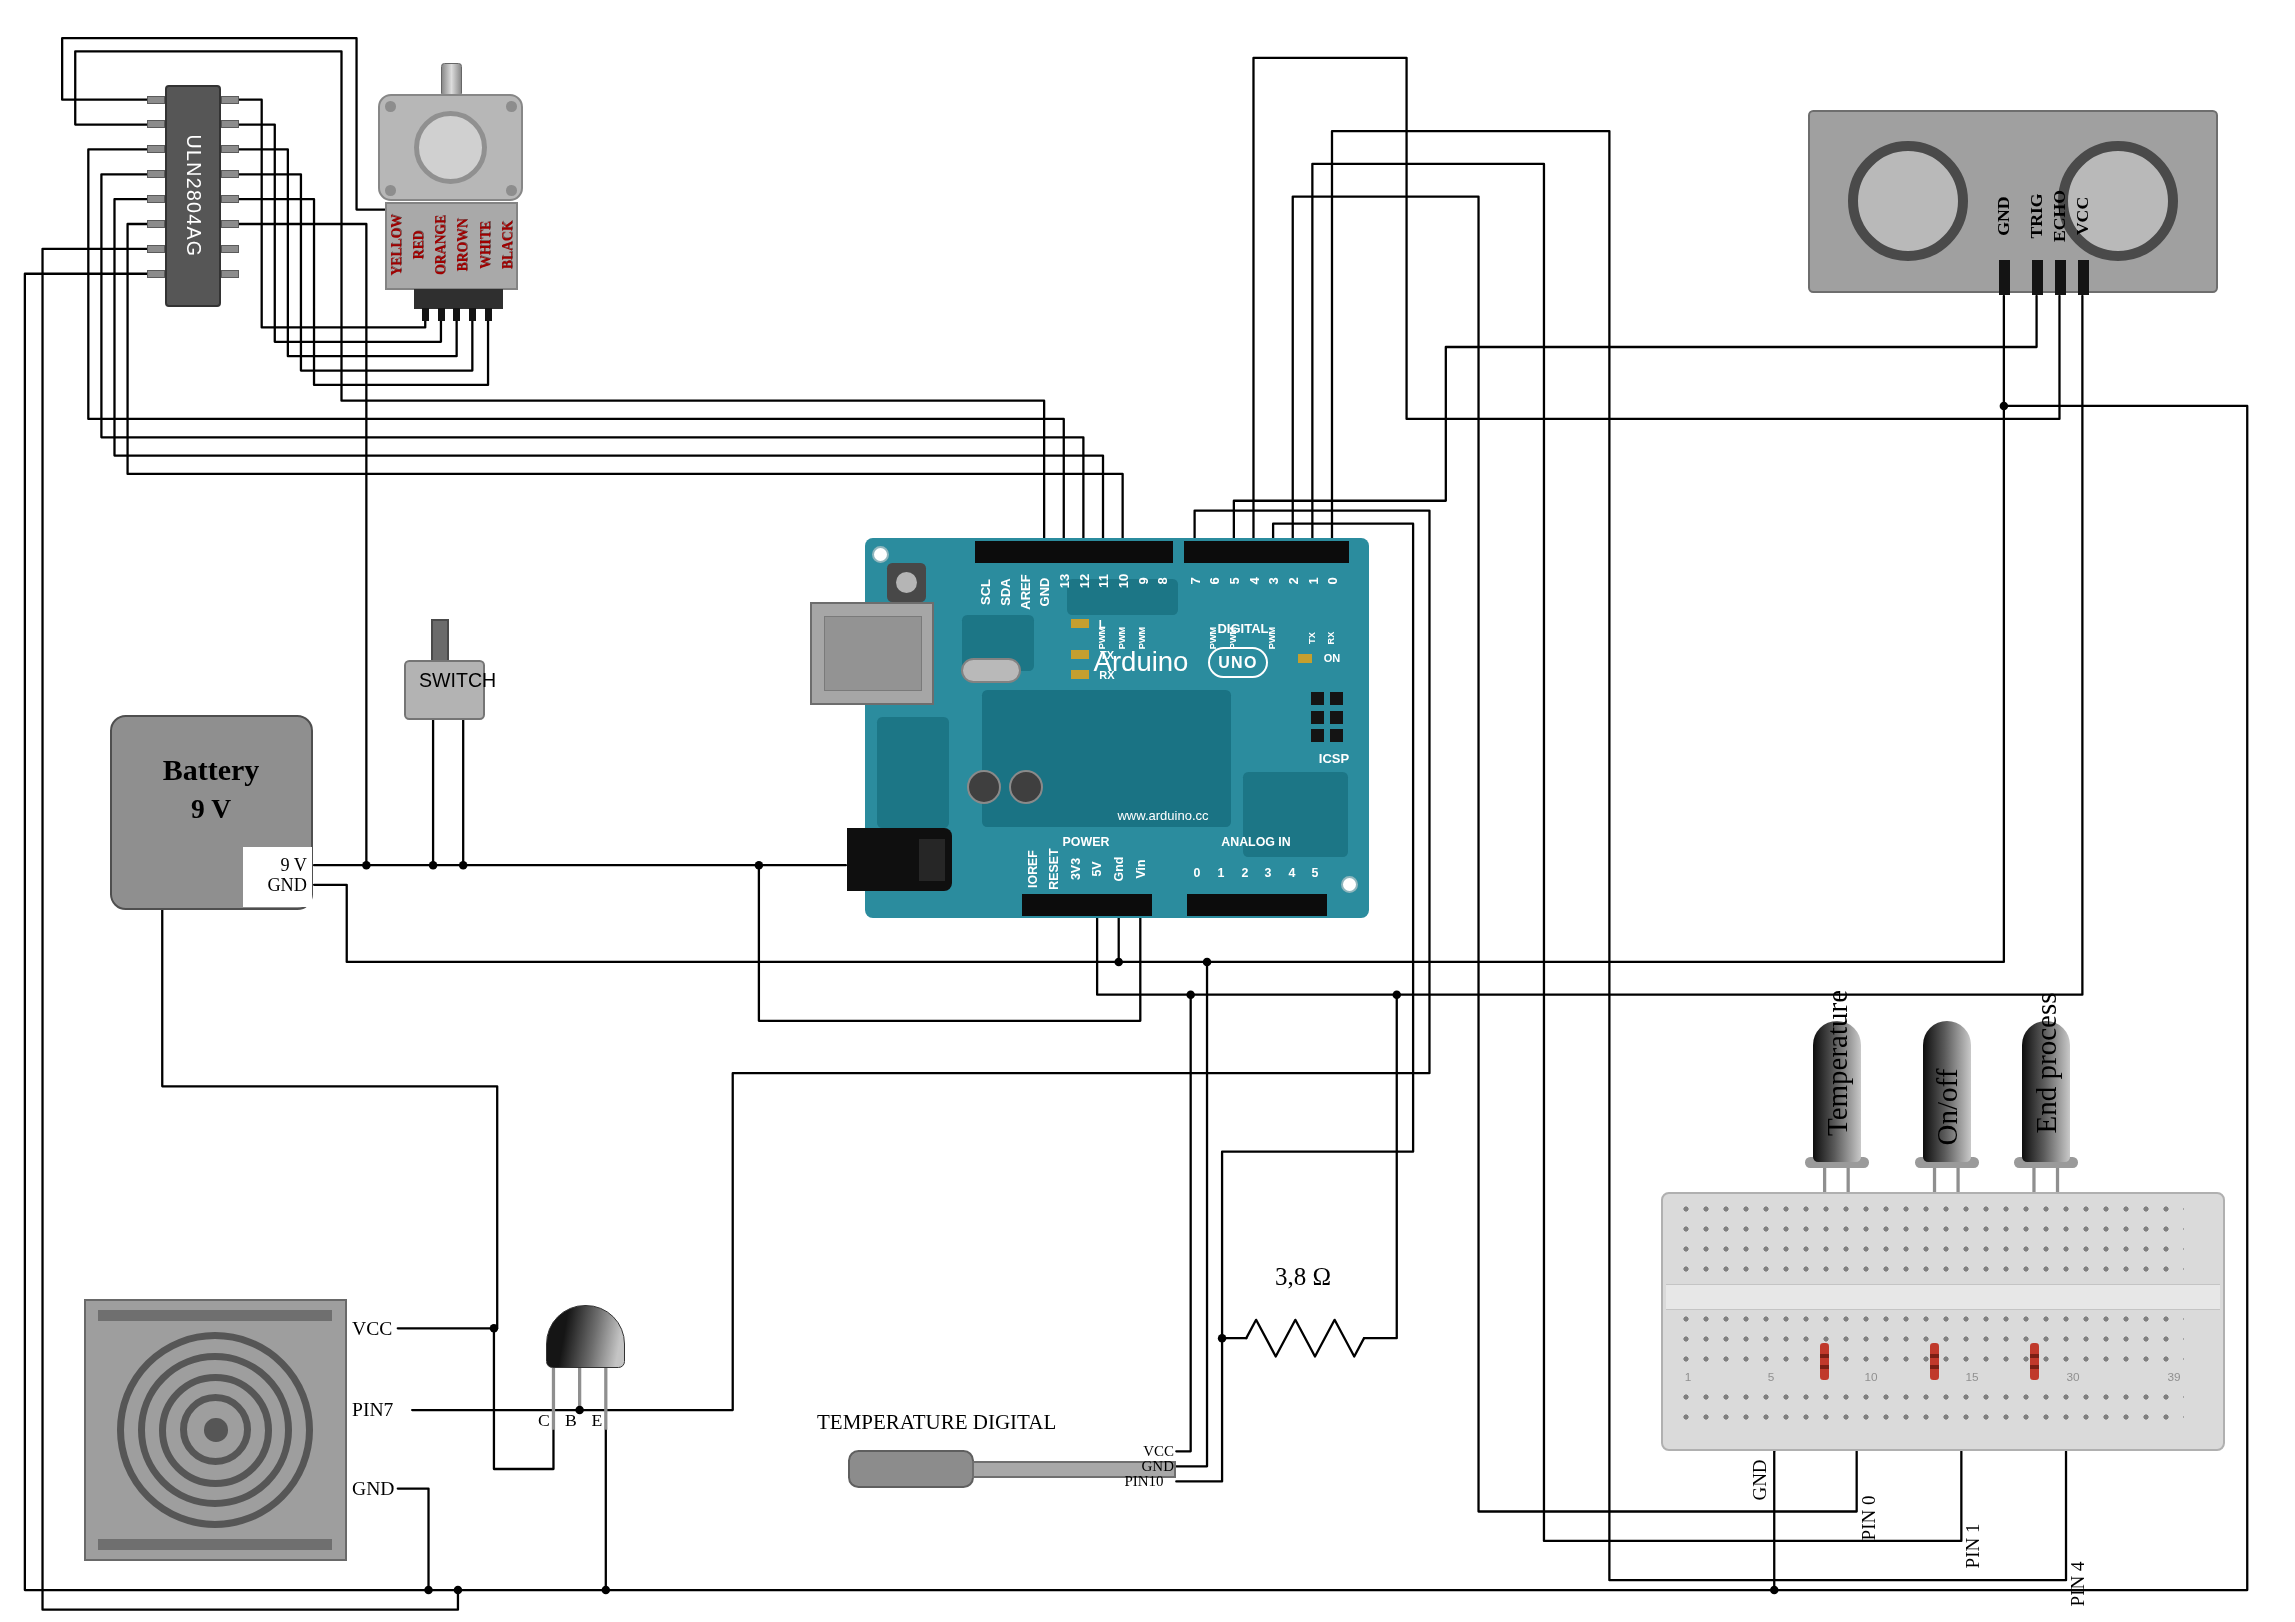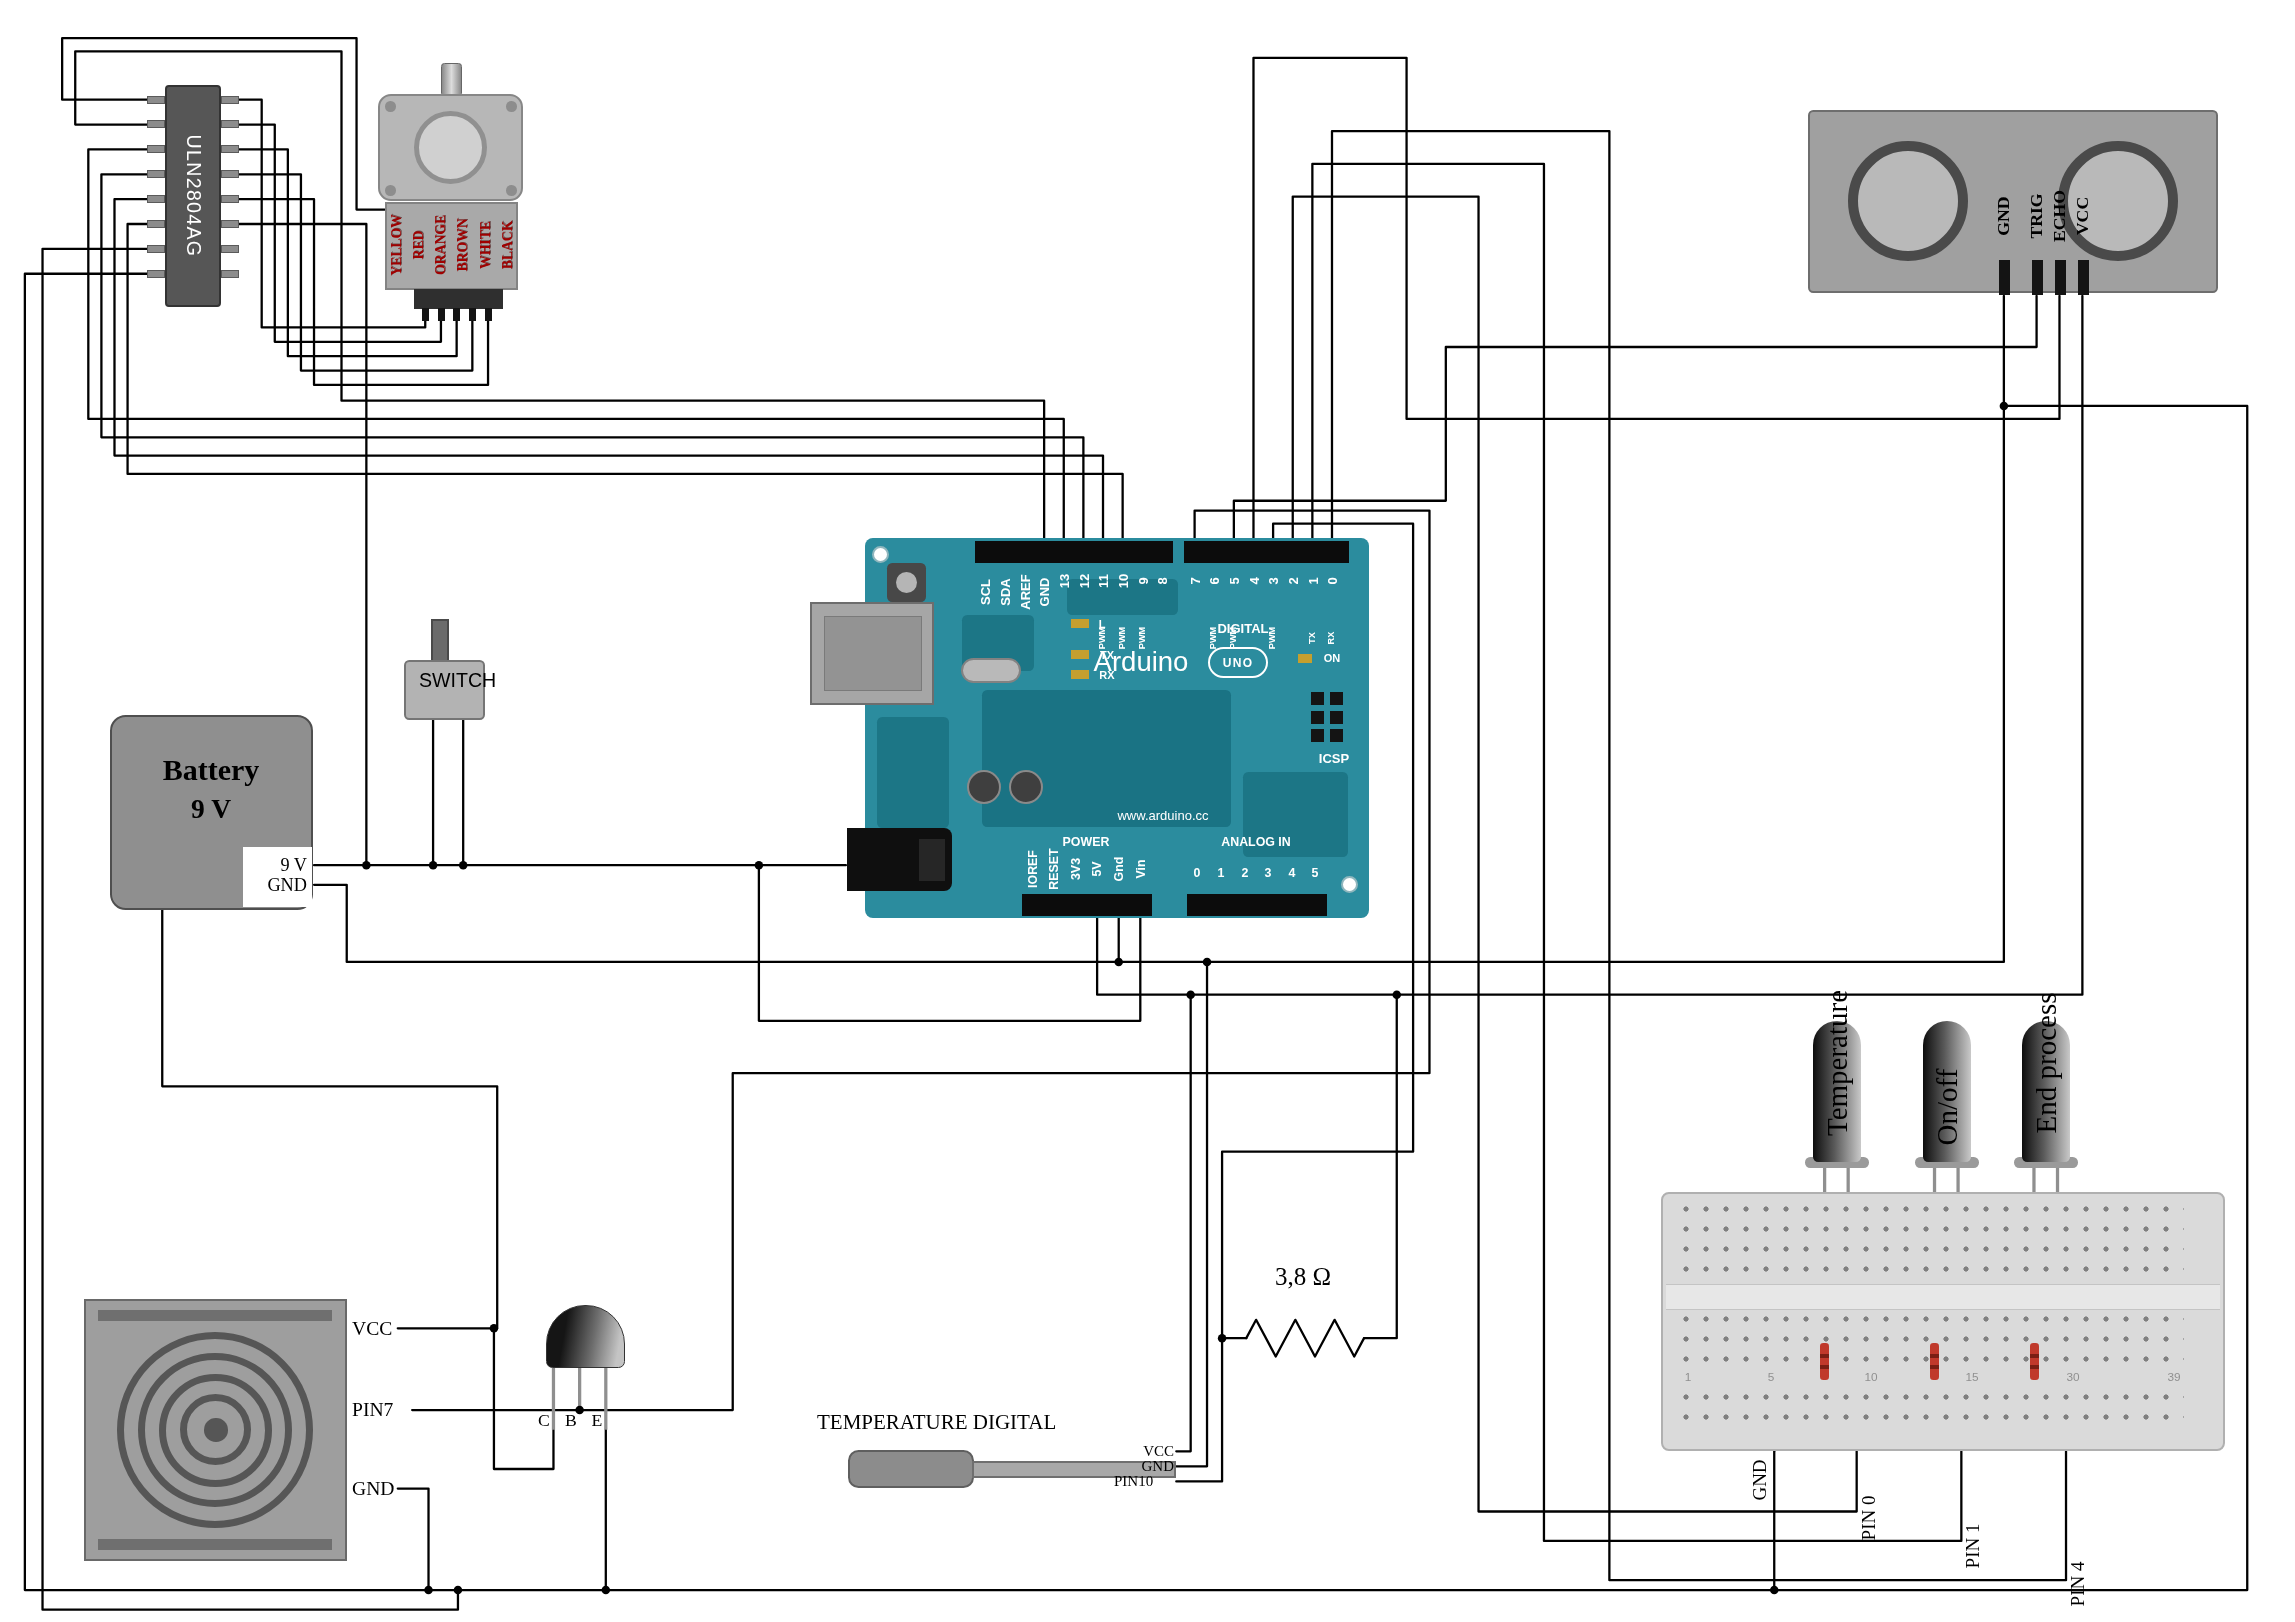--- a/index.html
+++ b/index.html
@@ -202,21 +202,21 @@
   <div class="h c2 ard" style="left:1102px;top:624px;font-size:11px">L</div>
   <div class="a c2" style="left:1071px;top:650px;width:18.3px;height:9.2px;background:#c59f2e"></div>
   <div class="h c2 ard" style="left:1107px;top:655px;font-size:11px">TX</div>
   <div class="a c2" style="left:1071px;top:670px;width:18.3px;height:9.2px;background:#c59f2e"></div>
   <div class="h c2 ard" style="left:1107px;top:675px;font-size:11px">RX</div>
   <div class="a c2" style="left:961px;top:658px;width:60px;height:25px;background:#b9b9b9;border:2px solid #828282;border-radius:12.4px"></div>
   <div class="a c2" style="left:967px;top:770px;width:34px;height:34px;border-radius:50%;background:#3f3f3f;border:2.6px solid #8a8a8a"></div>
   <div class="a c2" style="left:1009px;top:770px;width:34px;height:34px;border-radius:50%;background:#3f3f3f;border:2.6px solid #8a8a8a"></div>
   <div class="h c2 ard" style="left:1141px;top:662px;font-size:27.5px;font-weight:normal">Arduino</div>
   <div class="a c2" style="left:1208px;top:647px;width:60px;height:31px;border:2px solid #fff;border-radius:17px;display:flex;align-items:center;justify-content:center">
-    <span class="ard" style="font-size:12px;letter-spacing:1.3px">UNO</span>
+    <span class="ard" style="font-size:16px;letter-spacing:1.3px">UNO</span>
   </div>
   <div class="a c2" style="left:1298px;top:654px;width:14.4px;height:8.5px;background:#c59f2e"></div>
   <div class="h c2 ard" style="left:1332px;top:658px;font-size:11px">ON</div>
   <div class="bpin c2" style="left:1311px;top:692px;width:13px;height:13px"></div>
   <div class="bpin c2" style="left:1330px;top:692px;width:13px;height:13px"></div>
   <div class="bpin c2" style="left:1311px;top:711px;width:13px;height:13px"></div>
   <div class="bpin c2" style="left:1330px;top:711px;width:13px;height:13px"></div>
   <div class="bpin c2" style="left:1311px;top:729px;width:13px;height:13px"></div>
   <div class="bpin c2" style="left:1330px;top:729px;width:13px;height:13px"></div>
   <div class="h c2 ard" style="left:1334px;top:758px;font-size:13px">ICSP</div>
@@ -263,21 +263,21 @@
   <div class="a c2" style="left:546px;top:1305px;width:79px;height:63px;border-radius:39px 39px 6.5px 6.5px;background:linear-gradient(100deg,#151515 25%,#6e6e6e 60%,#c4c4c4 90%);border:1.3px solid #333"></div>
   <div class="h c2" style="left:544px;top:1421px;font-size:17.7px">C</div>
   <div class="h c2" style="left:571px;top:1421px;font-size:17.7px">B</div>
   <div class="h c2" style="left:597px;top:1421px;font-size:17.7px">E</div>
 
   <div class="a c2" style="left:817px;top:1412px;font-size:21px;line-height:1;white-space:nowrap">TEMPERATURE DIGITAL</div>
   <div class="a c2" style="left:848px;top:1450px;width:126px;height:38px;background:#8c8c8c;border:2px solid #5f5f5f;border-radius:10.5px"></div>
   <div class="a c2" style="left:972px;top:1461px;width:204px;height:17px;background:#a8a8a8;border:2px solid #6f6f6f"></div>
   <div class="a c2" style="left:1114px;top:1444px;width:60px;text-align:right;font-size:15px;line-height:1">VCC</div>
   <div class="a c2" style="left:1114px;top:1459px;width:60px;text-align:right;font-size:15px;line-height:1">GND</div>
-  <div class="a c2" style="left:1114px;top:1474px;width:60px;text-align:left;font-size:15px;line-height:1">PIN10</div>
+  <div class="a c2" style="left:1114px;top:1474px;width:60px;text-align:center;font-size:15px;line-height:1">PIN10</div>
 
   <div class="h c2" style="left:1303px;top:1276px;font-size:25px">3,8 Ω</div>
 
   <div class="a c2" style="left:1661px;top:1192px;width:564px;height:259px;background:#dadada;border:2px solid #b0b0b0;border-radius:7.9px"></div>
   <div class="dots c2" style="left:1676px;top:1199px;width:508px;height:41px"></div>
   <div class="dots c2" style="left:1676px;top:1239px;width:508px;height:41px"></div>
   <div class="a c2" style="left:1666px;top:1284px;width:554px;height:26px;background:#e7e7e7;border-top:1.3px solid #c4c4c4;border-bottom:1.3px solid #c4c4c4"></div>
   <div class="dots c2" style="left:1676px;top:1309px;width:508px;height:61px"></div>
   <div class="dots c2" style="left:1676px;top:1387px;width:508px;height:41px"></div>
   <div class="h c2 sans" style="left:1688px;top:1378px;font-size:11.8px;color:#909090">1</div>

